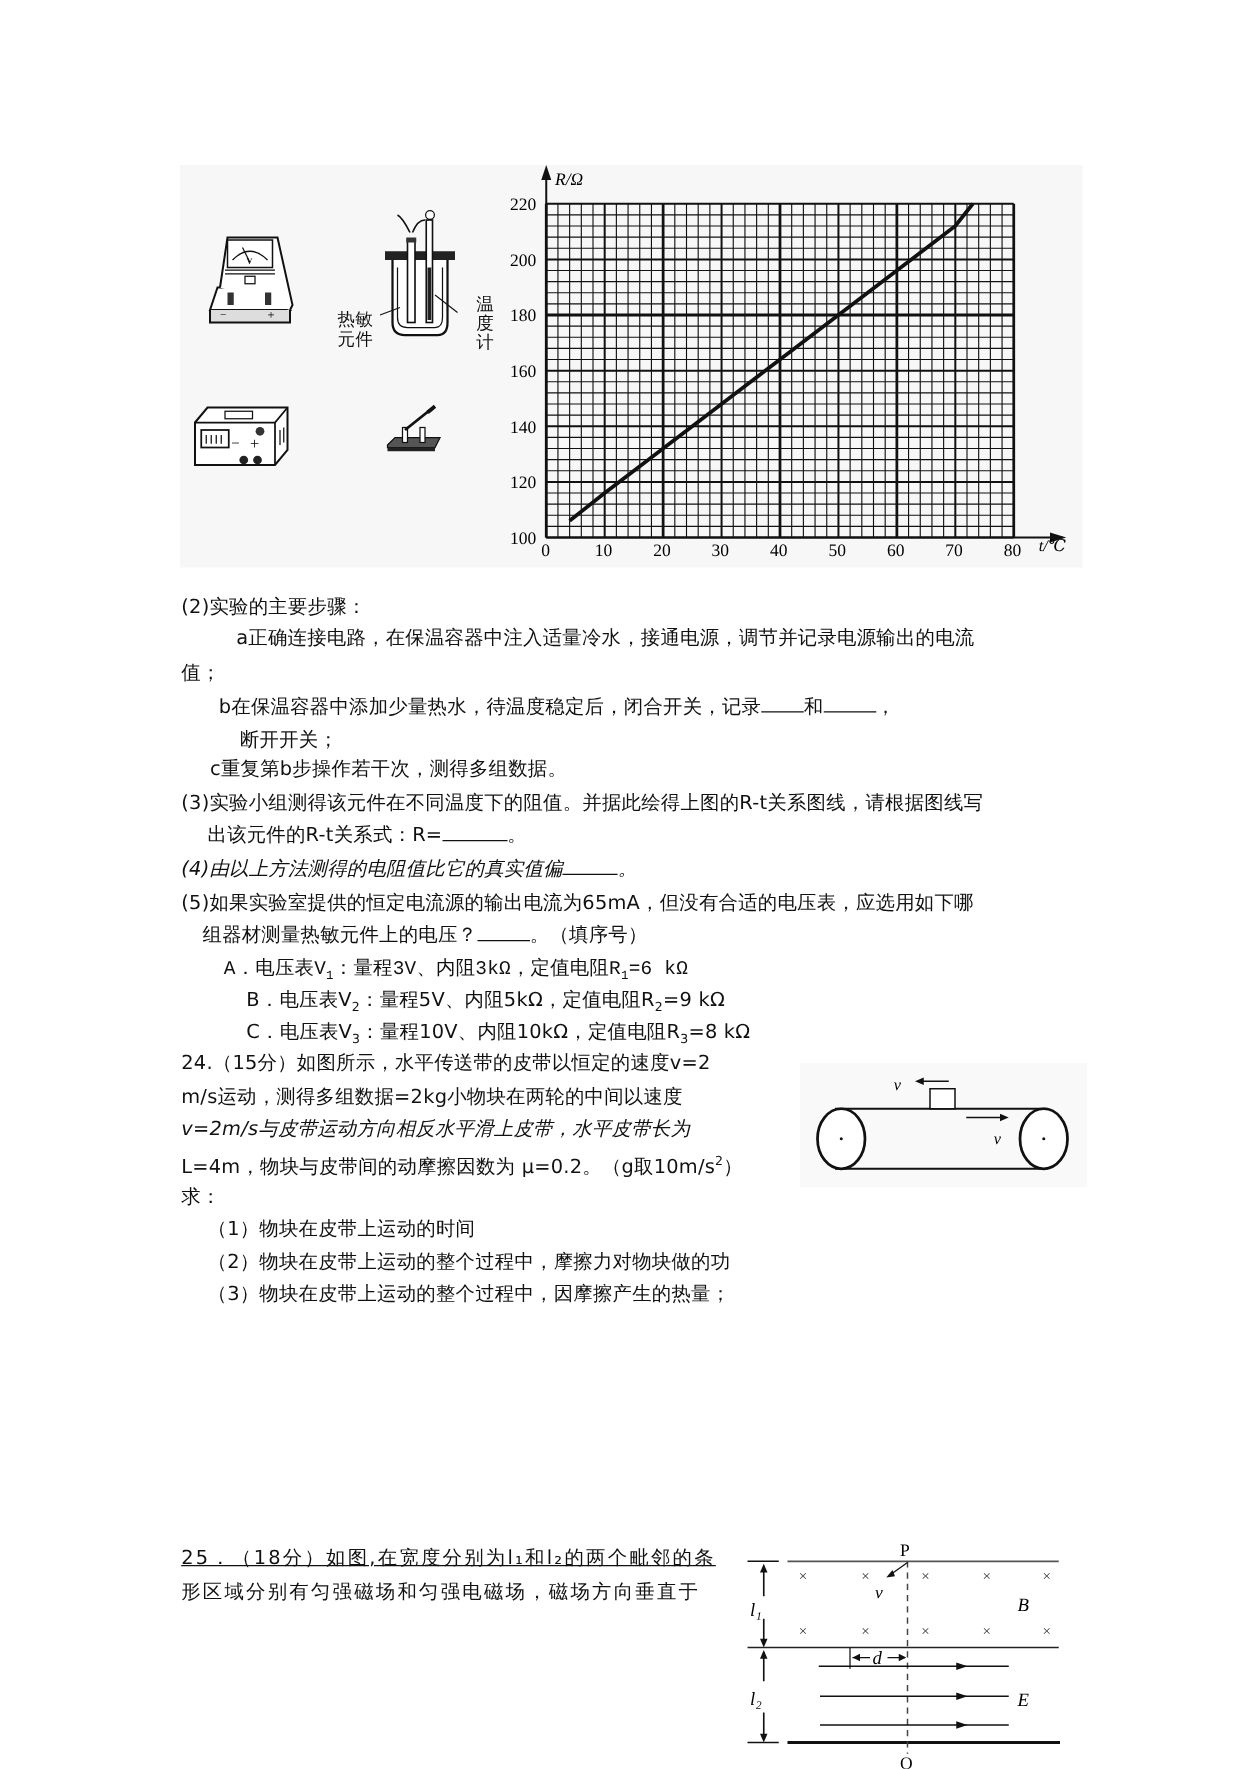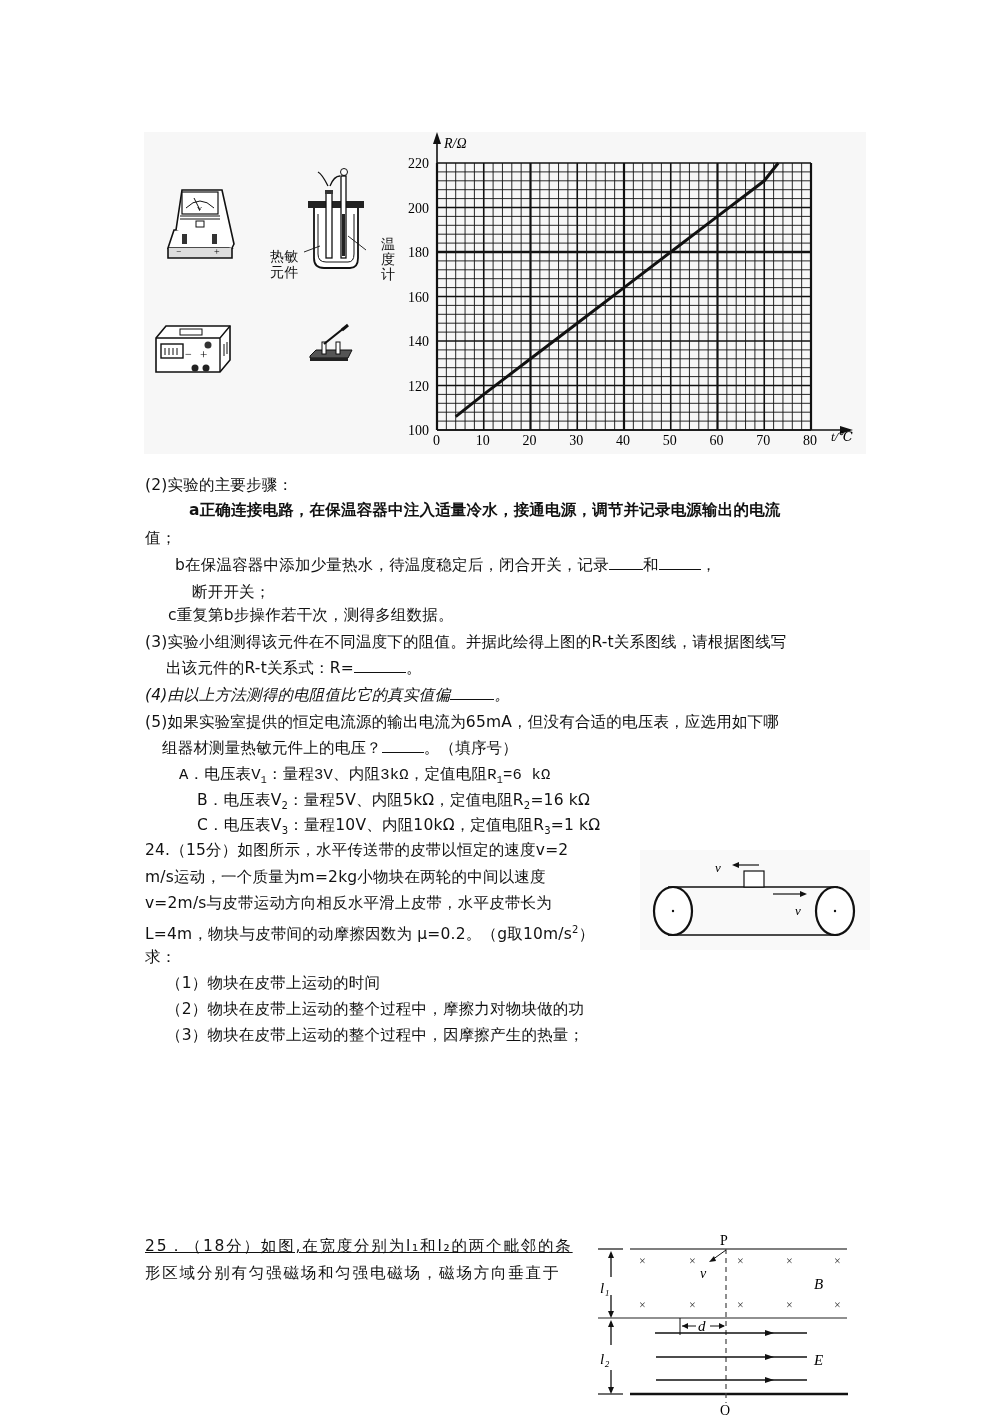--- a/index.html
+++ b/index.html
@@ -184,21 +184,21 @@
       <text x="216" y="317" font-size="14">40</text>
       <text x="262.75" y="317" font-size="14">50</text>
       <text x="309.5" y="317" font-size="14">60</text>
       <text x="356.25" y="317" font-size="14">70</text>
       <text x="403" y="317" font-size="14">80</text>
     </g>
   <polyline id="rt-line" fill="none" stroke="#111" stroke-width="3" points="55.7,288.65 83.75,266.4 130.5,230.8 177.25,195.2 224,159.6 270.75,124 317.5,88.39999999999998 364.25,52.79999999999998 378.275,35"></polyline>
 </svg>
 
 <div class="line" style="left:145px;top:475px;">(2)实验的主要步骤：</div>
-<div class="line" style="left:189px;top:500px;font-weight:bold;">a正确连接电路，在保温容器中注入适量冷水，接通电源，调节并记录电源输出的电流</div>
+<div class="line" style="left:189px;top:500px;">a正确连接电路，在保温容器中注入适量冷水，接通电源，调节并记录电源输出的电流</div>
 <div class="line" style="left:145px;top:528px;">值；</div>
 <div class="line" style="left:175px;top:555px;">
   <span>b在保温容器中添加少量热水，待温度稳定后，闭合开关，记录</span><span class="blank" style="width:34px"></span><span>和</span><span class="blank" style="width:42px"></span><span>，</span>
 </div>
 <div class="line" style="left:192px;top:582px;">断开开关；</div>
 <div class="line" style="left:168px;top:605px;">c重复第b步操作若干次，测得多组数据。</div>
 <div class="line" style="left:145px;top:632px;">(3)实验小组测得该元件在不同温度下的阻值。并据此绘得上图的R-t关系图线，请根据图线写</div>
 <div class="line" style="left:166px;top:658px;">
   <span>出该元件的R-t关系式：R=</span><span class="blank" style="width:52px"></span><span>。</span>
 </div>
@@ -206,29 +206,29 @@
   <span>(4)由以上方法测得的电阻值比它的真实值偏</span><span class="blank" style="width:44px"></span><span>。</span>
 </div>
 <div class="line" style="left:145px;top:712px;">(5)如果实验室提供的恒定电流源的输出电流为65mA，但没有合适的电压表，应选用如下哪</div>
 <div class="line" style="left:162px;top:738px;">
   <span>组器材测量热敏元件上的电压？</span><span class="blank" style="width:42px"></span><span>。（填序号）</span>
 </div>
 <div class="line" style="left:179px;top:765px;font-family:Liberation Mono, monospace;">
   <span>A．电压表V</span><sub>1</sub><span>：量程3V、内阻3kΩ，定值电阻R</span><sub>1</sub><span>=6 kΩ</span>
 </div>
 <div class="line" style="left:197px;top:790px;">
-  <span>B．电压表V</span><sub>2</sub><span>：量程5V、内阻5kΩ，定值电阻R</span><sub>2</sub><span>=16 kΩ</span>
+  <span>B．电压表V</span><sub>2</sub><span>：量程5V、内阻5kΩ，定值电阻R</span><sub>2</sub><span>=9 kΩ</span>
 </div>
 <div class="line" style="left:197px;top:815px;">
-  <span>C．电压表V</span><sub>3</sub><span>：量程10V、内阻10kΩ，定值电阻R</span><sub>3</sub><span>=1 kΩ</span>
+  <span>C．电压表V</span><sub>3</sub><span>：量程10V、内阻10kΩ，定值电阻R</span><sub>3</sub><span>=8 kΩ</span>
 </div>
 
 <div class="line" style="left:145px;top:840px;">24.（15分）如图所示，水平传送带的皮带以恒定的速度v=2</div>
-<div class="line" style="left:145px;top:867px;">m/s运动，一个质量为m=2kg小物块在两轮的中间以速度</div>
-<div class="line" style="left:145px;top:893px;">v=2m/s与皮带运动方向相反水平滑上皮带，水平皮带长为</div>
+<div class="line" style="left:145px;top:867px;">m/s运动，测得多组数据=2kg小物块在两轮的中间以速度</div>
+<div class="line" style="left:145px;top:893px;font-style:italic;">v=2m/s与皮带运动方向相反水平滑上皮带，水平皮带长为</div>
 <div class="line" style="left:145px;top:920px;">
   <span>L=4m，物块与皮带间的动摩擦因数为 μ=0.2。（g取10m/s</span><sup>2</sup><span>）</span>
 </div>
 <div class="line" style="left:145px;top:947px;">求：</div>
 <div class="line" style="left:166px;top:973px;">（1）物块在皮带上运动的时间</div>
 <div class="line" style="left:166px;top:999px;">（2）物块在皮带上运动的整个过程中，摩擦力对物块做的功</div>
 <div class="line" style="left:166px;top:1025px;">（3）物块在皮带上运动的整个过程中，因摩擦产生的热量；</div>
 
 <svg class="fig" style="left:640px;top:850px" width="230" height="100" viewBox="0 0 230 100">
   <rect x="0" y="0" width="230" height="100" fill="#f9f9f9"></rect>

